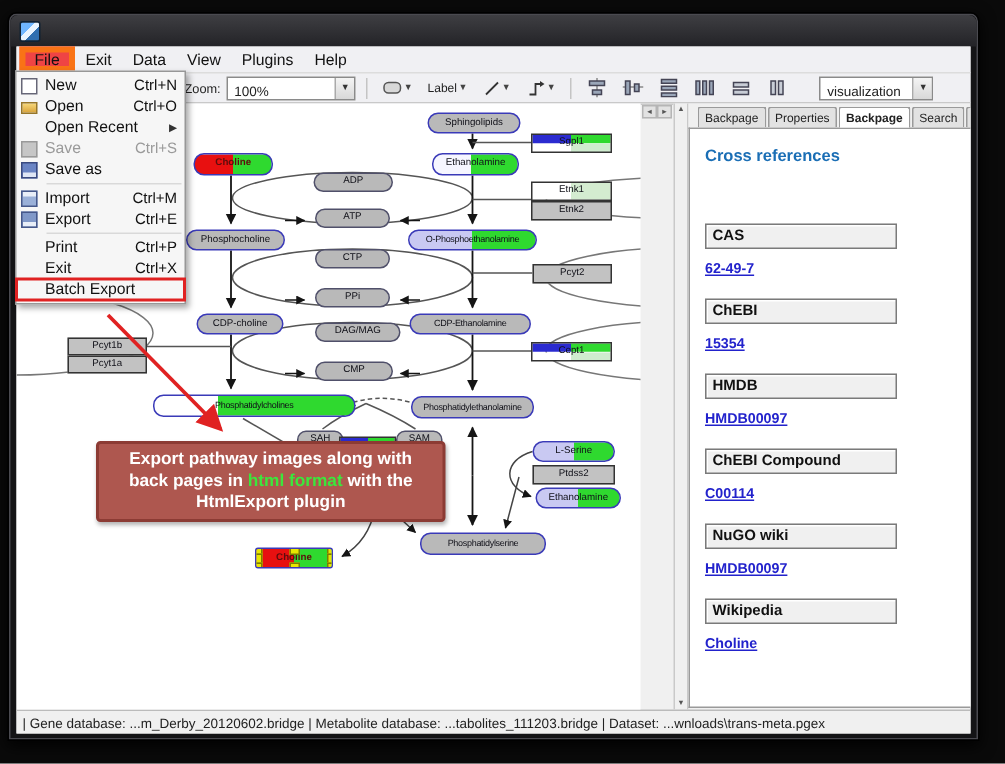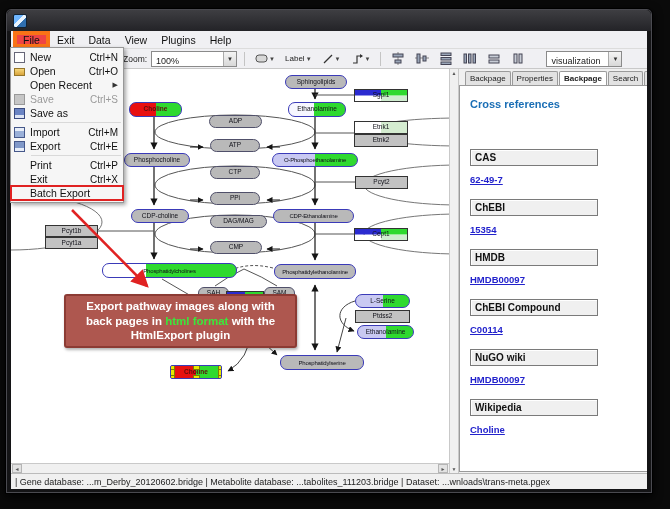--- a/index.html
+++ b/index.html
@@ -21,21 +21,21 @@
   .combo .val{padding:0 4px;flex:1;white-space:nowrap;}
   .combo .drop{width:12px;height:100%;background:linear-gradient(#f4f4f4,#d8d8d8);border-left:1px solid #aaa;display:flex;align-items:center;justify-content:center;font-size:6px;color:#333;}
   .zoomc{width:84px;}
   .visc{width:74px;margin-left:14px;}
   .tsep{width:1px;height:14px;background:#c4c4c4;margin:0 3px;}
   .tbtn{height:15px;display:flex;align-items:center;gap:1px;padding:0 2px;border:1px solid transparent;border-radius:2px;}
   .tbtn svg{display:block;}
   .darr{font-size:6px;color:#444;}
   
   .main{flex:1;display:flex;min-height:0;}
-  .leftcol{width:438px;display:flex;flex-direction:column;}
+  .leftcol{width:438px;display:flex;flex-direction:row;}
   .canvas{flex:1;background:#ffffff;position:relative;overflow:hidden;}
   .hscroll{height:9px;background:#f0f0f0;border-top:1px solid #c9c9c9;display:flex;align-items:center;justify-content:space-between;padding:0 1px;}
   .sbarrow{width:8px;height:7px;background:#e2e2e2;border:1px solid #b5b5b5;font-size:5px;color:#555;display:flex;align-items:center;justify-content:center;line-height:0;}
   .vsbcol{width:8px;display:flex;flex-direction:column;background:#f0f0f0;border-left:1px solid #c9c9c9;border-right:1px solid #c9c9c9;}
   .vsb{flex:1;display:flex;flex-direction:column;justify-content:space-between;align-items:center;padding:1px 0;}
   .sidebar{flex:1;display:flex;flex-direction:column;background:#f0f0f0;min-width:0;}
   .tabs{height:16px;display:flex;align-items:flex-end;padding-left:6px;gap:1px;overflow:hidden;}
   .tab{font-size:8px;padding:2px 4px;background:#e2e2e2;border:1px solid #9a9a9a;border-bottom:none;border-radius:2px 2px 0 0;white-space:nowrap;color:#222;}
   .tab.active{background:#fff;font-weight:bold;position:relative;top:1px;padding-bottom:3px;}
   .sb-body{flex:1;background:#fff;border:1px solid #9a9a9a;border-right:none;margin-bottom:1px;padding:12px 0 0 10px;overflow:hidden;}

